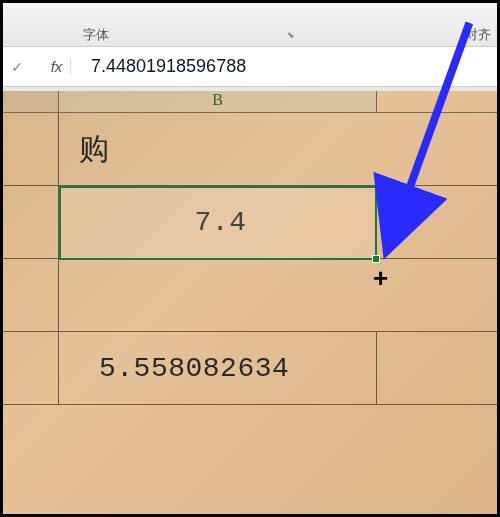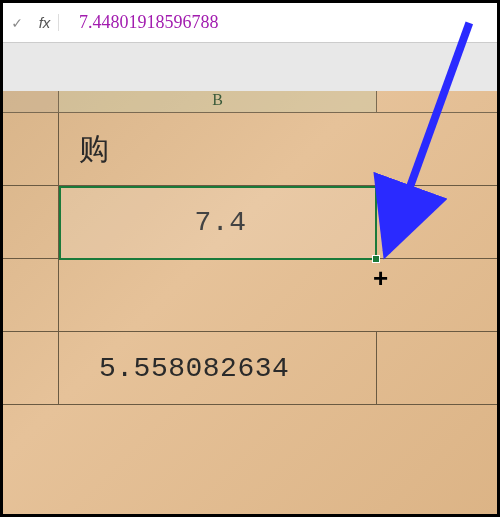--- a/index.html
+++ b/index.html
@@ -9,22 +9,22 @@
     
     .ribbon { height: 44px; background: linear-gradient(to bottom, #f4f4f4, #e8e8e8); border-bottom: 1px solid #ccc; position: relative; }
     .ribbon-group { position: absolute; bottom: 2px; font-size: 13px; color: #555; }
     .ribbon-font-label { left: 80px; }
     .ribbon-align-label { right: 6px; }
     .ribbon-launcher { position: absolute; right: 200px; bottom: 6px; width: 10px; height: 10px; font-size: 9px; color: #888; }
     
     
     .formula-row { height: 40px; background: #fff; border-bottom: 1px solid #ccc; display: flex; align-items: center; position: relative; }
     .action-icon { width: 28px; text-align: center; color: #888; font-size: 14px; }
-    .fx { width: 28px; text-align: center; font-style: italic; font-size: 15px; color: #555; border-right: 1px solid #ddd; }
-    .formula-input { flex: 1; padding-left: 20px; font-size: 18px; color: #a21caf; font-family: Liberation Serif, serif; }
+    .fx { width: 28px; text-align: center; font-style: italic; font-size: 15px; color: #555; border-right: 1px solid #ddd; margin-left: 12px; }
+    .formula-input { flex: 1; padding-left: 20px; font-size: 18px; color: #0f172a; font-family: Liberation Sans, sans-serif; }
     
     
     .sheet-wrap { position: absolute; top: 88px; left: 0; right: 0; bottom: 0; background: linear-gradient(135deg, #d9b58a 0%, #e6c299 40%, #dcb486 100%); overflow: hidden; }
     
     .col-hdr-row { height: 22px; display: flex; }
     .col-hdr-a { width: 56px; border-right: 1px solid #7a6a52; border-bottom: 1px solid #7a6a52; background: rgba(200,180,150,0.5); }
     .col-hdr-b { width: 318px; text-align: center; font-size: 16px; color: #3a5a3a; border-right: 1px solid #7a6a52; border-bottom: 1px solid #7a6a52; background: rgba(190,210,180,0.3); font-family: "Times New Roman", serif; }
     .col-hdr-c { flex: 1; border-bottom: 1px solid #7a6a52; }
     
     .grid { position: relative; }
@@ -44,20 +44,25 @@
     
     .cursor-plus { position: absolute; left: 370px; top: 262px; font-size: 26px; font-weight: bold; color: #000; line-height: 1; pointer-events: none; }
     
     
     .arrow-svg { position: absolute; top: 0; left: 0; width: 100%; height: 100%; pointer-events: none; }
   </style>
 </head>
 <body>
 <div class="frame">
 
+  <div class="ribbon">
+    <span class="ribbon-group ribbon-font-label">字体</span>
+    <span class="ribbon-launcher">⬊</span>
+    <span class="ribbon-group ribbon-align-label">对齐</span>
+  </div>
 
   <div class="formula-row">
     <div class="action-icon">✓</div>
     <div class="fx">fx</div>
     <div class="formula-input">7.44801918596788</div>
   </div>
 
   <div class="sheet-wrap">
     <div class="col-hdr-row">
       <div class="col-hdr-a"></div>

